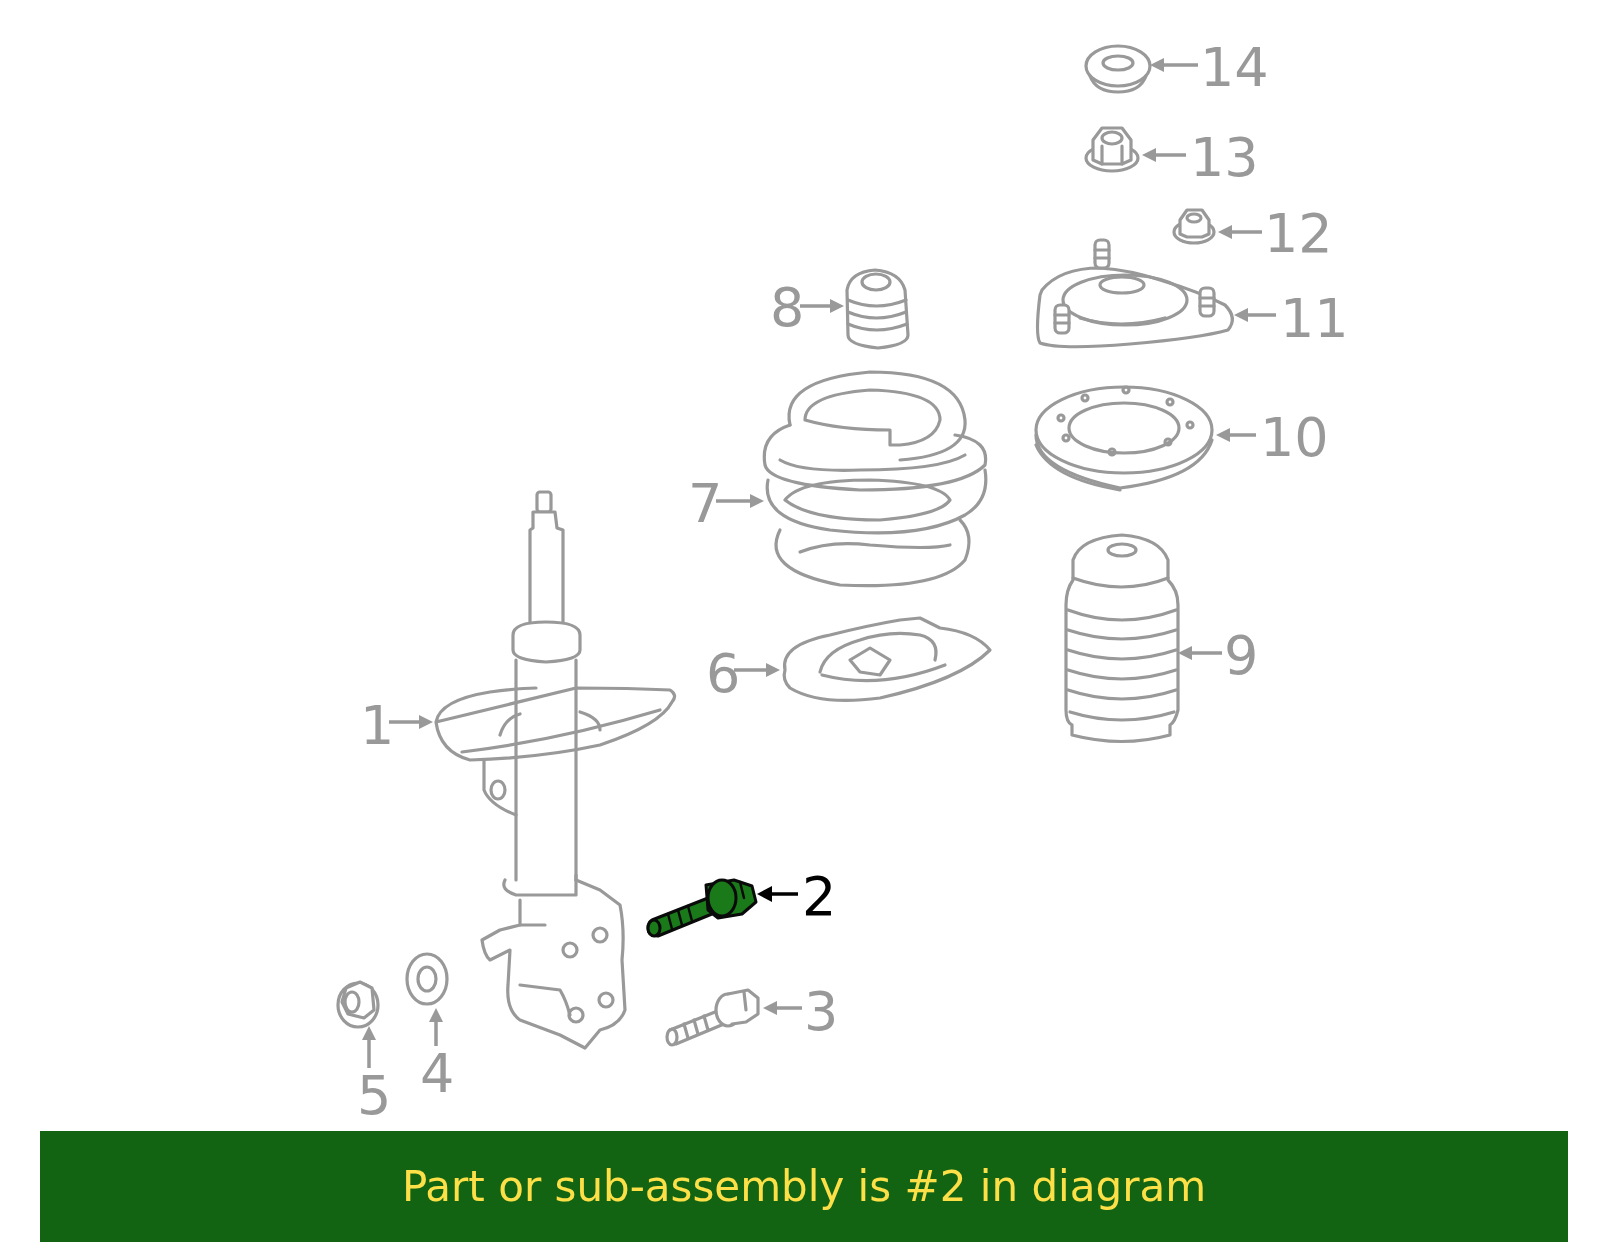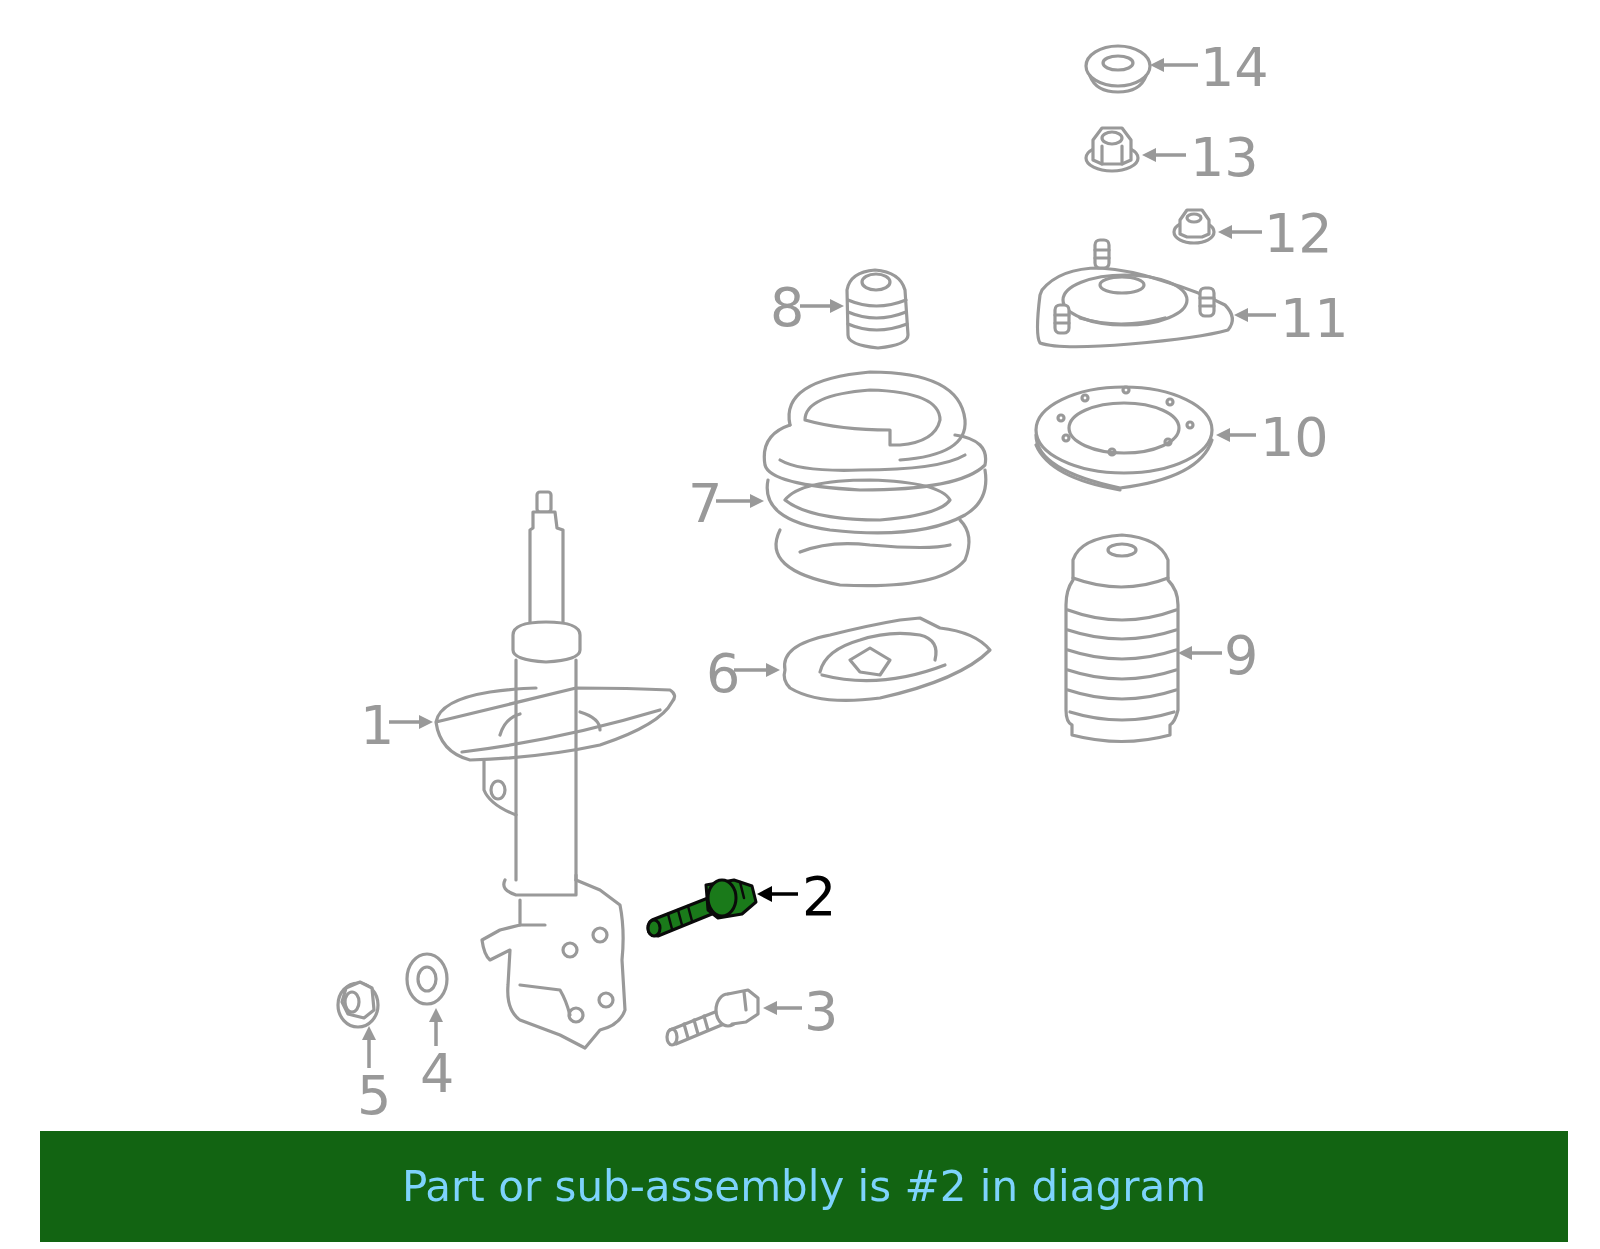--- a/index.html
+++ b/index.html
@@ -8,21 +8,21 @@
   .part { fill:none; stroke:#999999; stroke-width:3.2; stroke-linecap:round; stroke-linejoin:round; }
   .partw { fill:#ffffff; stroke:#999999; stroke-width:3.2; stroke-linecap:round; stroke-linejoin:round; }
   .hl { fill:#1a7a1a; stroke:#0a0a0a; stroke-width:3; stroke-linejoin:round; stroke-linecap:round; }
   .hl-line { fill:none; stroke:#0a0a0a; stroke-width:2.5; stroke-linecap:round; }
   .leader { stroke:#999999; stroke-width:3.5; fill:none; }
   .leader-hl { stroke:#000000; stroke-width:3.5; fill:none; }
   .lbl { font-family:"DejaVu Sans", sans-serif; font-size:54px; fill:#999999; }
   .lbl-hl { font-family:"DejaVu Sans", sans-serif; font-size:54px; fill:#000000; }
   .banner { position:absolute; left:40px; top:1131px; width:1528px; height:111px; background:#126412;
             display:flex; flex-direction:column; align-items:center; justify-content:center; }
-  .banner span { display:block; font-family:"DejaVu Sans", sans-serif; font-size:42px; line-height:49px; color:#7dd3fc; white-space:nowrap; }
+  .banner span { display:block; font-family:"DejaVu Sans", sans-serif; font-size:42px; line-height:49px; color:#fde047; white-space:nowrap; }
 </style>
 </head>
 <body>
 
 <svg id="diagram" viewBox="0 0 1600 1249" xmlns="http://www.w3.org/2000/svg">
   <defs>
     <marker id="ag" markerWidth="10" markerHeight="10" refX="9" refY="5" orient="auto" markerUnits="userSpaceOnUse">
       <path d="M0,0 L10,5 L0,10 z" fill="#999999"></path>
     </marker>
   </defs>

